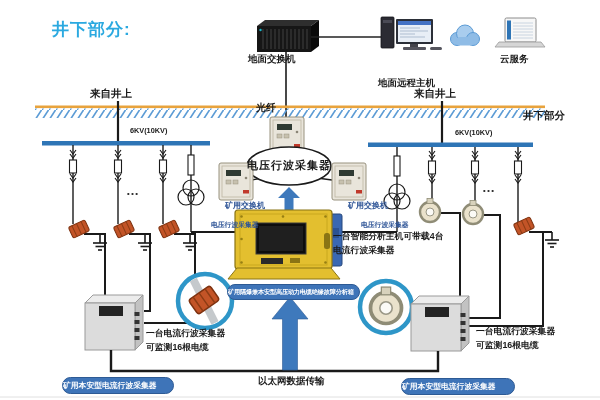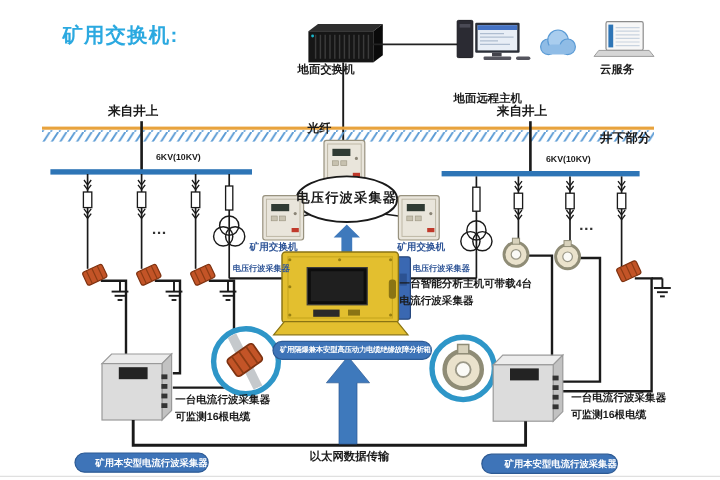--- a/index.html
+++ b/index.html
@@ -9,27 +9,27 @@
   }
   .stage svg{position:absolute;left:0;top:0;}
   .lbl{position:absolute;font-weight:700;color:#1a1a1a;white-space:nowrap;line-height:1.15;}
   .ctr{text-align:left;}
   .title{font-size:17px;color:#2BA9E0;letter-spacing:1px;}
   .s95{font-size:9.5px;}
   .s105{font-size:10.5px;}
   .s10{font-size:10px;}
   .s88{font-size:8.8px;}
   .kv{font-size:7.3px;}
-  .blue-lbl{color:#2F5597;}
+  .blue-lbl{color:#2F5597;margin-left:17px;}
   .msw{font-size:8px;}
   .vcol{font-size:6.8px;}
   .ring-lbl{font-size:11px;letter-spacing:1px;}
   .dots{font-size:13px;letter-spacing:2px;color:#333;}
   .pill{position:absolute;background:#3E74B8;border:1px solid #2d5a94;border-radius:9px;
-        color:#fff;font-weight:700;text-align:right;}
+        color:#fff;font-weight:700;text-align:left;}
   .pill-big{font-size:7.8px;width:110px;height:15px;line-height:15px;}
   .pill-banner{font-size:6.2px;width:131px;height:14px;line-height:14px;letter-spacing:-0.2px;}
 </style>
 </head>
 <body>
 
 <div class="stage">
 
   <svg width="600" height="400" viewBox="0 0 600 400">
     <defs>
@@ -225,30 +225,30 @@
     <use href="#collector" x="411" y="296"></use>
 
     <g fill="none" stroke="#1a1a1a" stroke-width="2.4">
       <path d="M111,350 V371 H438 V351"></path>
     </g>
     <polygon points="290,297 308,319 297.5,319 297.5,370 282.5,370 282.5,319 272,319" fill="#3E79BC" stroke="#2d5a94" stroke-width="0.6"></polygon>
 
     <line x1="0" y1="397" x2="600" y2="397" stroke="#e0e0e0" stroke-width="1"></line>
   </svg>
 
-  <div class="lbl title" style="left:52px;top:20px;">矿用交换机:</div>
+  <div class="lbl title" style="left:52px;top:20px;">井下部分:</div>
 
   <div class="lbl s95 ctr" style="left:248px;top:54px;width:60px;">地面交换机</div>
   <div class="lbl s95 ctr" style="left:378px;top:54px;width:64px;margin-top:24px;">地面远程主机</div>
   <div class="lbl s95 ctr" style="left:500px;top:54px;width:42px;">云服务</div>
 
   <div class="lbl s10 ctr" style="left:256px;top:86px;width:26px;margin-top:16px;">光纤</div>
   <div class="lbl s105 ctr" style="left:90px;top:87px;width:56px;">来自井上</div>
   <div class="lbl s105 ctr" style="left:414px;top:87px;width:56px;">来自井上</div>
-  <div class="lbl s105 ctr" style="left:500px;top:109px;width:52px;">井下部分</div>
+  <div class="lbl s105 ctr" style="left:523px;top:109px;width:52px;">井下部分</div>
 
   <div class="lbl kv ctr" style="left:130px;top:127px;width:52px;">6KV(10KV)</div>
   <div class="lbl kv ctr" style="left:455px;top:129px;width:48px;">6KV(10KV)</div>
   <div class="lbl dots ctr" style="left:126px;top:184px;width:24px;">…</div>
   <div class="lbl dots ctr" style="left:482px;top:181px;width:24px;">…</div>
 
   <div class="lbl ring-lbl ctr" style="left:247px;top:159px;width:84px;">电压行波采集器</div>
   <div class="lbl msw blue-lbl ctr" style="left:208px;top:201px;width:56px;">矿用交换机</div>
   <div class="lbl msw blue-lbl ctr" style="left:331px;top:201px;width:56px;">矿用交换机</div>
 

